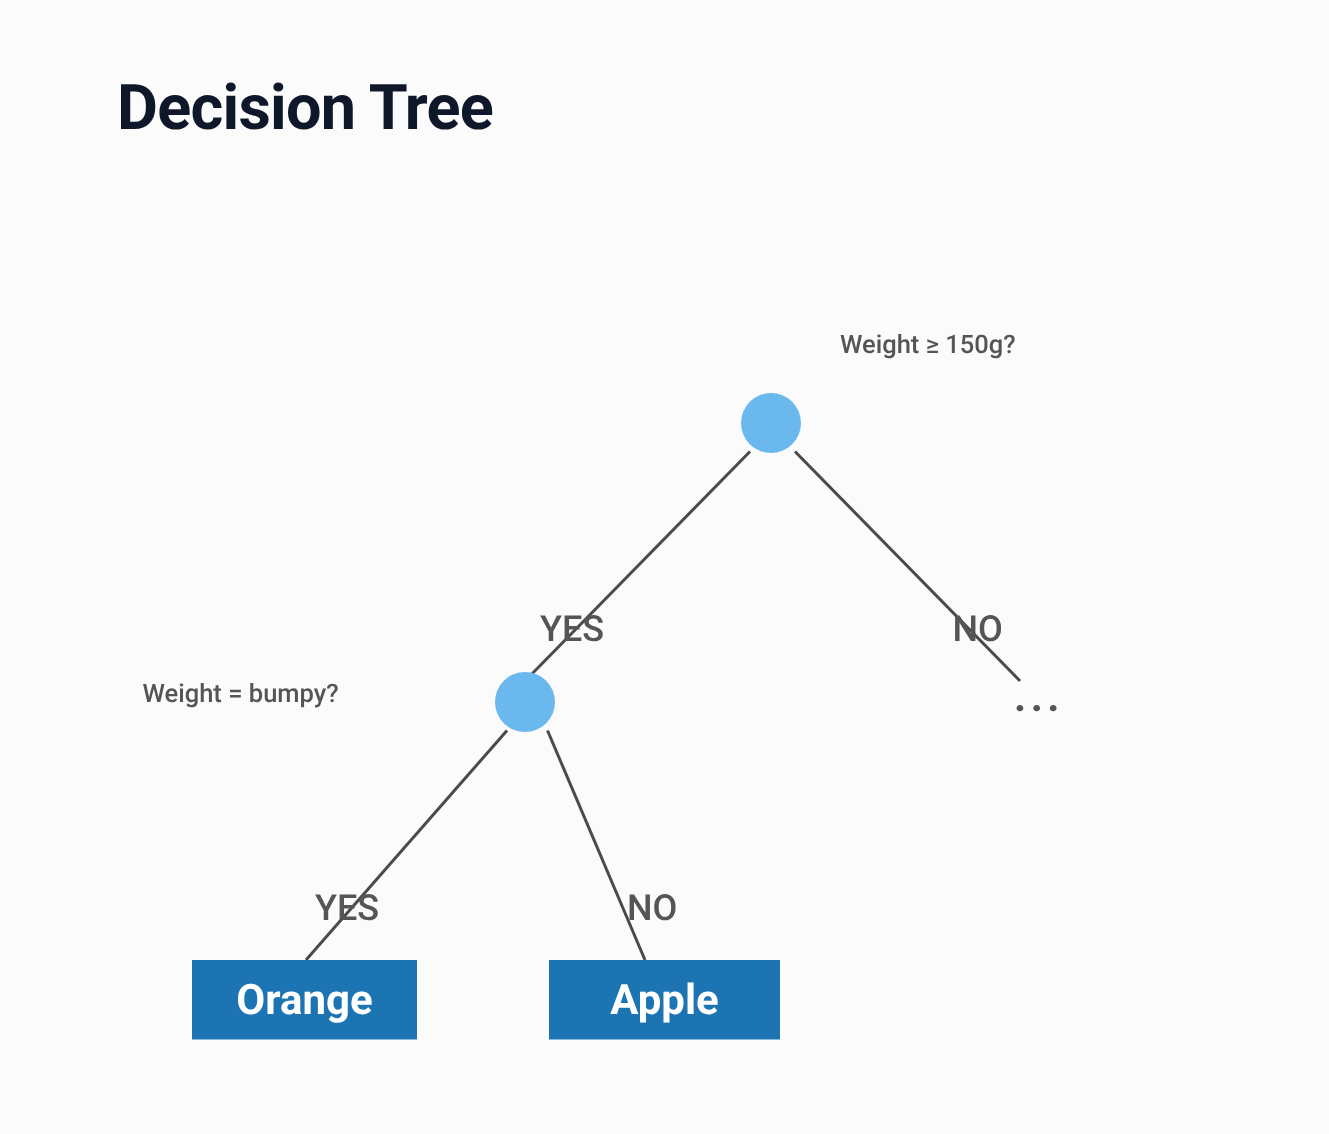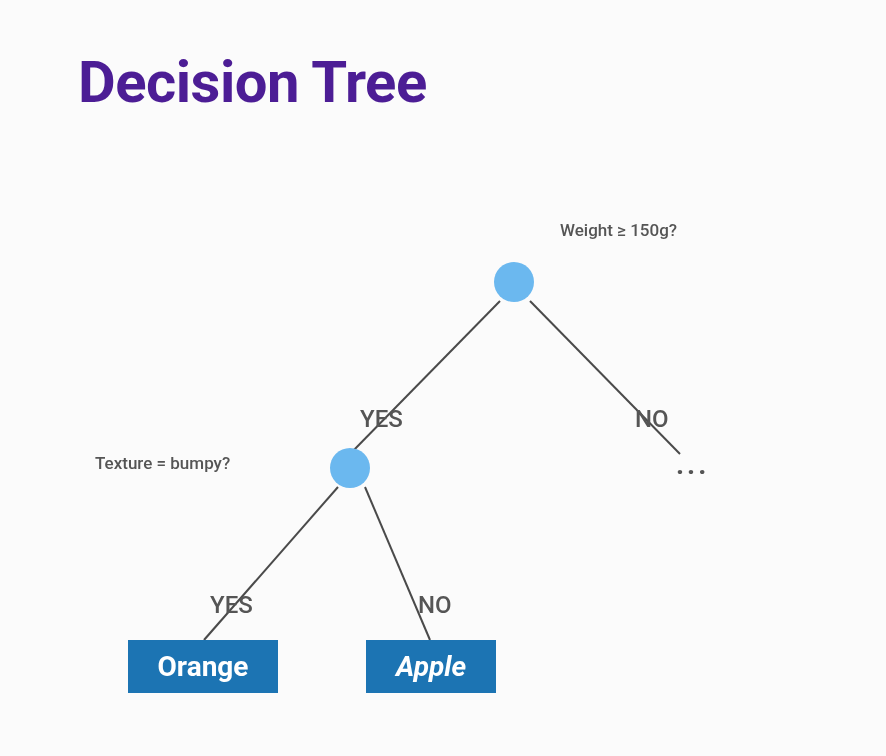--- a/index.html
+++ b/index.html
@@ -12,23 +12,23 @@
       background: #fbfbfb;
       width: 886px;
       height: 756px;
       position: relative;
       overflow: hidden;
     }
     .title {
       position: absolute;
       top: 48px;
       left: 78px;
-      font-size: 58px;
+      font-size: 42px;
       font-weight: 700;
-      color: #4c1d95;
+      color: #0f172a;
       letter-spacing: -0.5px;
     }
     .diagram {
       position: absolute;
       top: 0;
       left: 0;
       width: 886px;
       height: 756px;
     }
     .node-circle {
@@ -69,22 +69,21 @@
       text-align: center;
     }
     .leaf-orange {
       left: 128px;
       top: 640px;
       width: 150px;
     }
     .leaf-apple {
       left: 366px;
       top: 640px;
-      width: 130px;
-      font-style: italic;
+      width: 154px;
     }
   </style>
 </head>
 <body>
 
 <div class="title">Decision Tree</div>
 
 <svg class="diagram" viewBox="0 0 886 756">
 
   <line class="edge" x1="500" y1="301" x2="350" y2="454"></line>
@@ -98,19 +97,19 @@
   <circle class="node-circle" cx="350" cy="468" r="20"></circle>
 </svg>
 
 <div class="label" style="left:560px; top:220px;">Weight ≥ 150g?</div>
 
 <div class="edge-label" style="left:360px; top:362px;">YES</div>
 <div class="edge-label" style="left:635px; top:362px;">NO</div>
 
 <div class="ellipsis" style="left:676px; top:448px;">...</div>
 
-<div class="label" style="left:95px; top:453px;">Texture = bumpy?</div>
+<div class="label" style="left:95px; top:453px;">Weight = bumpy?</div>
 
 <div class="edge-label" style="left:210px; top:548px;">YES</div>
 <div class="edge-label" style="left:418px; top:548px;">NO</div>
 
 <div class="leaf-box leaf-orange">Orange</div>
 <div class="leaf-box leaf-apple">Apple</div>
 
 </body></html>

